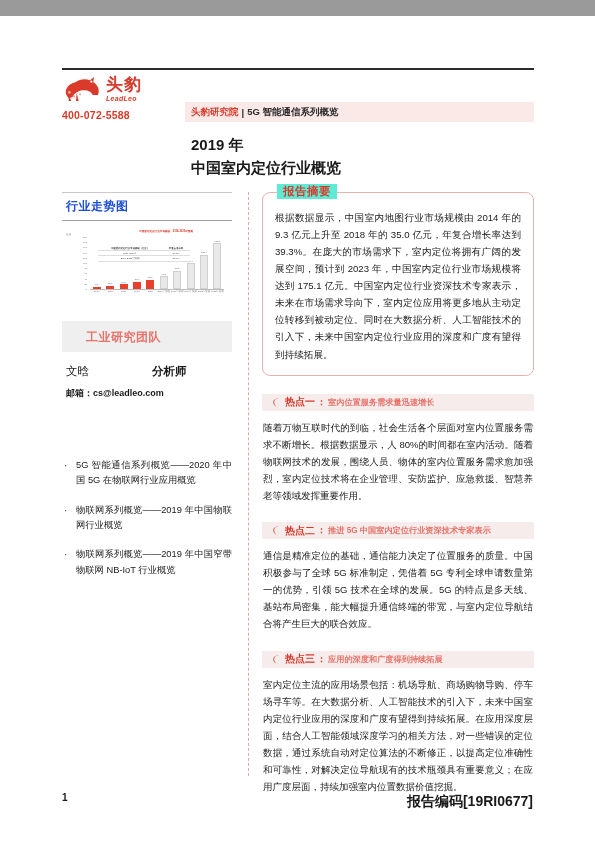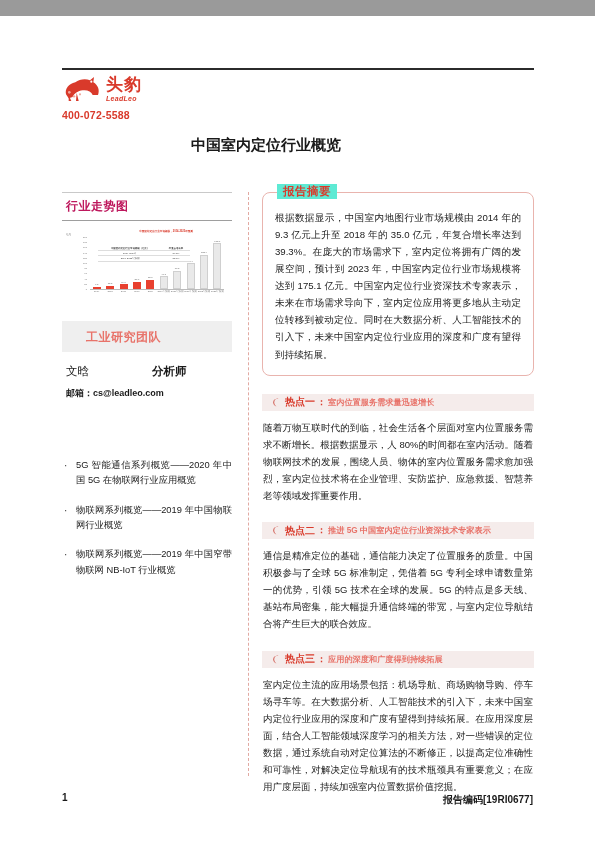--- a/index.html
+++ b/index.html
@@ -36,21 +36,21 @@
   
   .cols{position:absolute;left:62px;top:176px;width:472px;height:584px;}
   .col-left{position:absolute;left:0;top:0;width:170px;}
   .divider{position:absolute;left:186px;top:0;width:0;height:584px;border-left:1px dashed #e2a9a2;}
   .col-right{position:absolute;left:200px;top:0;width:272px;}
 
   
   .sec-head{position:relative;margin-bottom:8px;}
   .sec-head .rule{height:1px;background:#c9c9c9;}
   .sec-head .rule.bot{background:#9e9e9e;height:1px;}
-  .sec-head .txt{font-size:12px;font-weight:bold;color:#be185d;padding:5px 2px 5px 4px;letter-spacing:.5px;}
+  .sec-head .txt{font-size:12px;font-weight:bold;color:#1d4ed8;padding:5px 2px 5px 4px;letter-spacing:.5px;}
 
   
   .chart-card{margin-top:2px;width:170px;height:78px;position:relative;}
   .chart-title{font-size:2.6px;font-weight:bold;color:#d93a2b;text-align:center;margin:0 0 1px 38px;letter-spacing:0;white-space:nowrap;}
   .chart-unit{position:absolute;left:4px;top:3px;font-size:2.6px;color:#555;}
   .plot{position:absolute;left:16px;top:8px;width:148px;height:58px;}
   .yaxis{position:absolute;left:0;top:0;width:10px;height:52px;}
   .ytick{position:absolute;right:1px;font-size:2.4px;color:#777;transform:translateY(-50%);}
   .bars{position:absolute;left:12px;top:0;width:134px;height:52px;border-bottom:.5px solid #bbb;}
   .bar-col{position:absolute;bottom:0;width:8px;}
@@ -90,21 +90,21 @@
   .hot{margin-top:18px;}
   .hot-head{display:flex;align-items:center;background:#f5eceb;height:17px;padding-left:9px;box-sizing:border-box;}
   .hot-bullet{width:9px;height:9px;flex:0 0 auto;margin-right:5px;}
   .hot-key{font-size:10px;font-weight:bold;color:#d93a2b;white-space:nowrap;}
   .hot-colon{font-size:9px;font-weight:bold;color:#d93a2b;margin:0 2px;}
   .hot-sub{font-size:8.2px;font-weight:bold;color:#e8736a;white-space:nowrap;overflow:hidden;}
   .hot-body{font-size:9.5px;color:#1a1a1a;line-height:1.8;text-align:justify;margin-top:8px;padding:0 1px;}
 
   
   .foot-page{position:absolute;left:62px;top:776px;font-size:10px;font-weight:bold;color:#1a1a1a;}
-  .foot-code{position:absolute;right:62px;top:777px;font-size:10px;font-weight:bold;color:#1a1a1a;}
+  .foot-code{position:absolute;right:62px;top:777px;font-size:14px;font-weight:bold;color:#1a1a1a;}
 </style>
 </head>
 <body>
 
 <div class="page">
 
   <div class="top-rule"></div>
 
   <div class="header">
 
@@ -120,22 +120,28 @@
           <circle cx="27" cy="30" r="1.6" fill="#f0a79c"></circle>
         </svg>
         <div class="logo-words">
           <span class="logo-cn">头豹</span>
           <span class="logo-en">LeadLeo</span>
         </div>
       </div>
       <div class="phone">400-072-5588</div>
     </div>
 
+    <div class="crumb-band">
+      <span class="crumb-brand">头豹研究院</span>
+      <span class="crumb-sep">|</span>
+      <span class="crumb-rest">5G 智能通信系列概览</span>
+    </div>
 
     <div class="title-wrap">
+      <div class="title-year">2019 年</div>
       <div class="title-main">中国室内定位行业概览</div>
     </div>
   </div>
 
   <div class="cols">
 
     <div class="col-left">
 
       <div class="sec-head">
         <div class="rule"></div>

